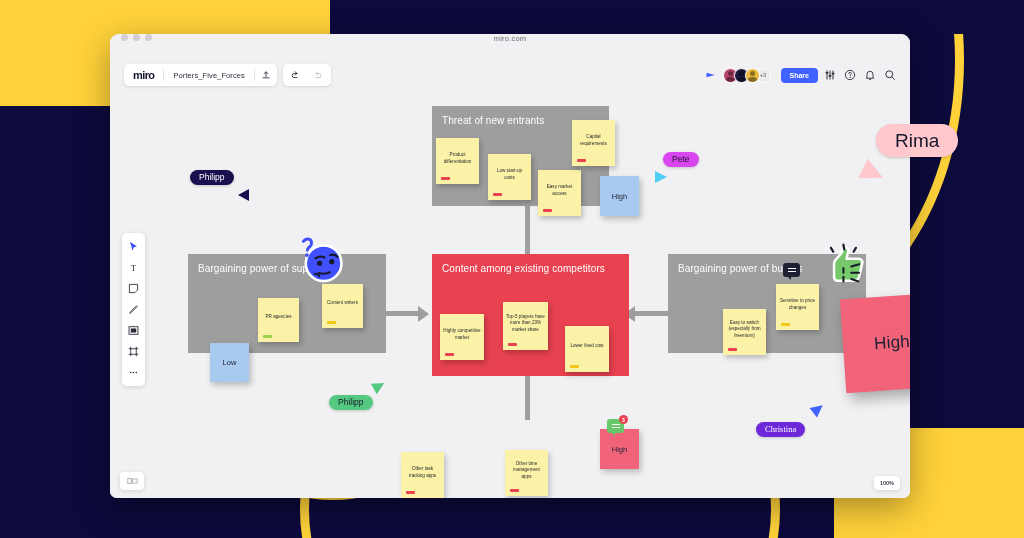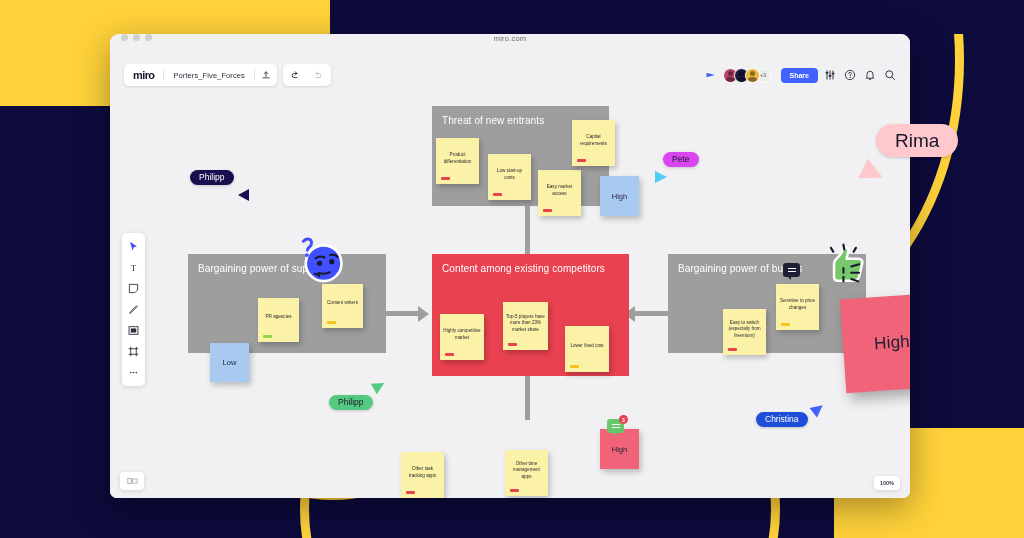--- a/index.html
+++ b/index.html
@@ -375,21 +375,21 @@
       <div class="cursor-label" style="left:553px;top:94px;background:#d946ef;color:#16182b;">
         <span>Pete</span>
       </div>
       <div class="cursor-arrow" style="left:545px;top:113px;border-top:6px solid transparent;border-bottom:6px solid transparent;border-left:12px solid #4ecdf5;"></div>
 
       <div class="cursor-label" style="left:219px;top:337px;background:#55c97f;color:#16182b;">
         <span>Philipp</span>
       </div>
       <div class="cursor-arrow" style="left:263px;top:322px;border-top:6px solid transparent;border-bottom:6px solid transparent;border-left:12px solid #55c97f;transform:rotate(-30deg);"></div>
 
-      <div class="cursor-label" style="left:646px;top:354px;background:#1d4ed8;color:#ffffff;">
+      <div class="cursor-label" style="left:646px;top:364px;background:#6d28d9;color:#ffffff;font-family:Liberation Serif, serif;">
         <span>Christina</span>
       </div>
       <div class="cursor-arrow" style="left:702px;top:345px;border-top:6px solid transparent;border-bottom:6px solid transparent;border-left:12px solid #4262ff;transform:rotate(-38deg);"></div>
 
       <div class="rail">
         <div class="rail-item">
           <svg width="11" height="11" viewBox="0 0 16 16">
             <path d="M3 1l10 7-4.5 1L6.5 14z" fill="#4050ff"></path>
           </svg>
         </div>

